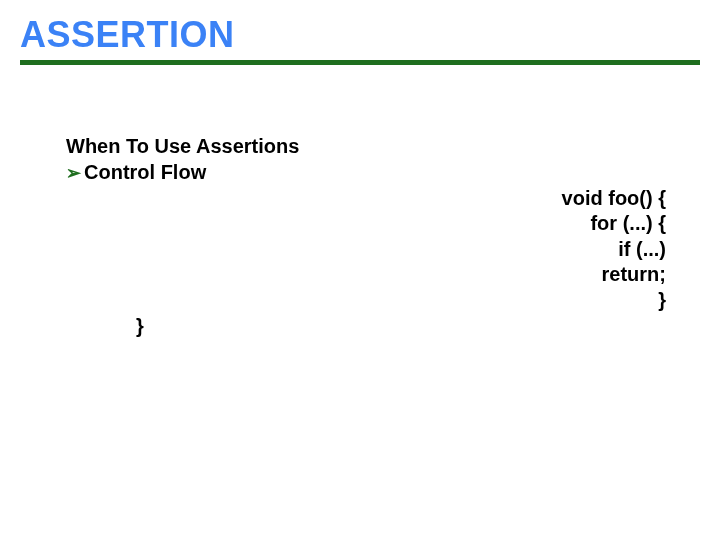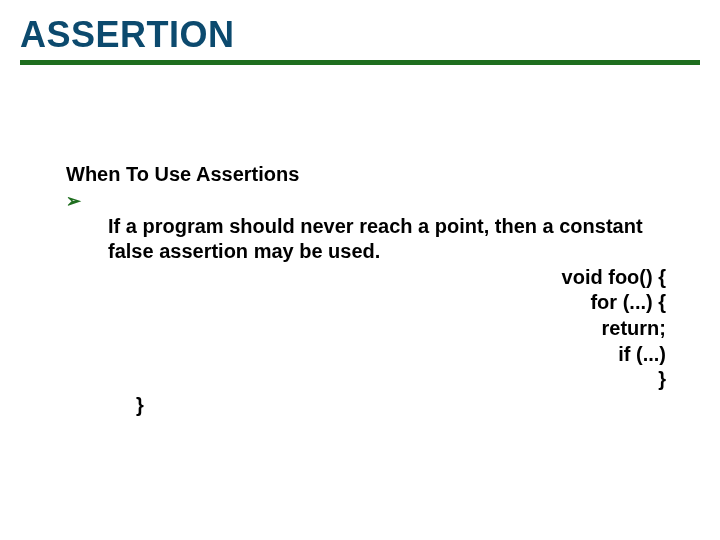--- a/index.html
+++ b/index.html
@@ -16,41 +16,40 @@
     width: 720px;
     height: 540px;
     box-sizing: border-box;
   }
   .title {
     position: absolute;
     left: 20px;
     top: 14px;
     font-size: 36px;
     font-weight: 700;
-    color: #0c4a6e;
+    color: #3b82f6;
     letter-spacing: 0.5px;
   }
   .rule {
     position: absolute;
     left: 20px;
     top: 60px;
     width: 680px;
     height: 5px;
     background: #1f6e1f;
   }
   .body {
     position: absolute;
     left: 66px;
     top: 134px;
     width: 600px;
     font-size: 20px;
     font-weight: 700;
     color: #000;
     line-height: 1.28;
-    margin-top: 28px;
   }
   .bullet-row {
     display: flex;
     align-items: flex-start;
   }
   .arrow {
     flex: 0 0 auto;
     width: 18px;
     color: #1f6e1f;
     font-size: 18px;
@@ -67,26 +66,26 @@
 
 <div class="slide">
   <div class="title">ASSERTION</div>
   <div class="rule"></div>
 
   <div class="body">
     <div>When To Use Assertions</div>
 
     <div class="bullet-row">
       <span class="arrow">➢</span>
+      <span>Control Flow</span>
     </div>
 
-    <div class="indent1">If a program should never reach a point, then a constant false assertion may be used.</div>
 
     <div class="codeblock">
       <div>void foo() {</div>
       <div class="code-i1">for (...) {</div>
+      <div class="code-i2">if (...)</div>
       <div class="code-i2">return;</div>
-      <div class="code-i2">if (...)</div>
       <div class="code-i1">}</div>
     </div>
     <div class="indent2">}</div>
   </div>
 </div>
 
 </body></html>

